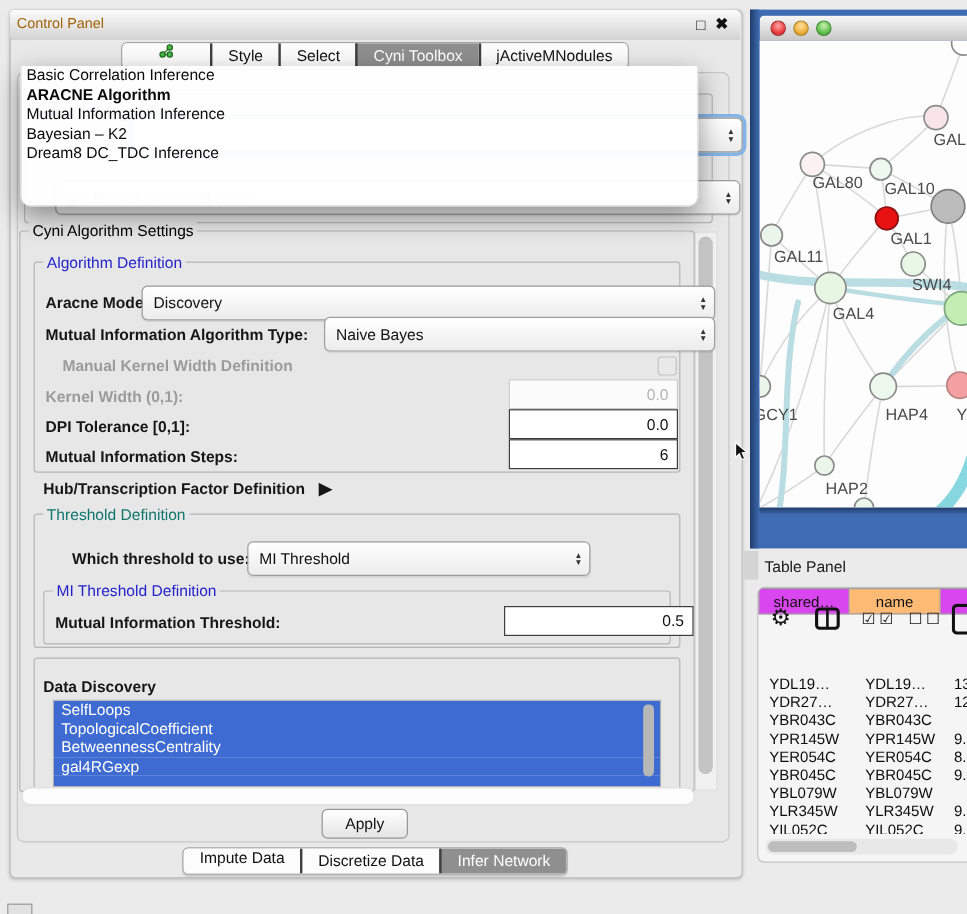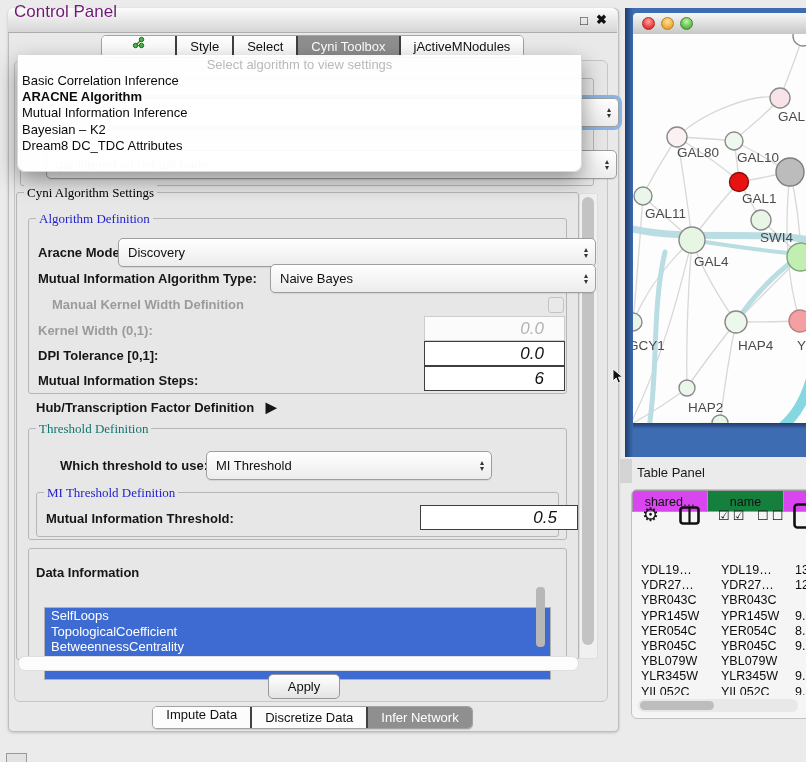--- a/index.html
+++ b/index.html
@@ -2,60 +2,60 @@
 <html><head>
 <meta charset="utf-8">
 <style>
   html,body{margin:0;padding:0;}
   body{width:806px;height:762px;background:#ebebeb;font-family:"Liberation Sans",sans-serif;overflow:hidden;position:relative;}
   #app{position:absolute;inset:0;overflow:hidden;}
   .abs{position:absolute;}
   
   #cp-window{left:8px;top:8px;width:609px;height:722px;background:#e9e9e9;border:1px solid #bdbdbd;border-radius:5px;box-shadow:0 1px 3px rgba(0,0,0,.18);}
   #cp-titlebar{left:8px;top:8px;width:609px;height:24px;background:linear-gradient(#fcfcfc,#d5d5d5);border-bottom:1px solid #adadad;border-radius:5px 5px 0 0;}
-  #cp-title{left:14px;top:2px;font-size:17px;color:#701a75;}
+  #cp-title{left:14px;top:12px;font-size:12px;color:#a16207;}
   #float-btn{left:580px;top:13px;font-size:13px;color:#222;}
   #close-btn{left:596px;top:12px;font-size:13px;font-weight:bold;color:#111;}
   
   .tabrow{left:8px;width:609px;display:flex;justify-content:center;}
   #top-tabs{top:35px;}
   #bottom-tabs{top:706px;}
   .seg{display:flex;border:1px solid #a3a3a3;border-radius:5px;overflow:hidden;background:#fdfdfd;height:21px;box-shadow:0 1px 1px rgba(0,0,0,.12);}
   .seg-tab{display:flex;align-items:center;gap:5px;padding:0 13px;font-size:13px;color:#111;background:#fcfcfc;border-left:2px solid #404040;white-space:nowrap;}
   .seg-tab:first-child{border-left:none;flex-direction:column;}
   .seg-tab.sel{background:#8f8f8f;color:#fff;}
   
   #content-panel{left:14px;top:60px;width:592px;height:640px;background:#e7e7e7;border:1px solid #c6c6c6;border-radius:6px;}
   
   .grp{border:1px solid #b6b6b6;border-radius:3px;}
-  .grp-label{font-size:13px;background:#e7e7e7;padding:0 3px;white-space:nowrap;font-family:Liberation Serif, serif;}
+  .grp-label{font-size:13px;background:#e7e7e7;padding:0 3px;white-space:nowrap;}
   .blue{color:#2323cc;}
   .green{color:#0f766e;}
   .lbl{font-size:13px;color:#161616;white-space:nowrap;}
   .b{font-weight:bold;}
   .gray{color:#9b9b9b;}
   
   .combo{background:linear-gradient(#ffffff,#ececec);border:1px solid #9e9e9e;border-radius:5px;display:flex;align-items:center;padding:0 20px 0 9px;font-size:13px;color:#111;box-shadow:0 1px 1px rgba(0,0,0,.08);}
   .stepper{position:absolute;right:7px;top:50%;transform:translateY(-50%);display:flex;flex-direction:column;align-items:center;font-size:8px;line-height:6px;color:#333;}
   .focusring{box-shadow:0 0 0 3px #85b4e8;}
   
-  .field{background:#fff;border:1.5px solid #3e3e3e;font-size:17px;color:#111;display:flex;align-items:center;justify-content:flex-end;padding:0 20px;box-sizing:border-box;font-style:italic;}
+  .field{background:#fff;border:1.5px solid #3e3e3e;font-size:13px;color:#111;display:flex;align-items:center;justify-content:flex-end;padding:0 7px;box-sizing:border-box;}
   .field.dis{border:1px solid #cdcdcd;color:#b3b3b3;background:#fbfbfb;}
   .checkbox{width:14px;height:14px;border:1px solid #c3c3c3;border-radius:3px;background:#e9e9e9;}
   
   #popup{left:17px;top:55px;width:563px;height:116px;background:rgba(255,255,255,.95);border:1px solid rgba(0,0,0,.15);border-top:none;border-radius:0 0 8px 8px;box-shadow:0 8px 22px rgba(0,0,0,.40);z-index:50;overflow:hidden;}
   #dd-hint{text-align:center;color:#b9b9b9;font-size:13px;padding-top:2px;height:16px;}
   .dd-item{font-size:13px;color:#0a0a0a;line-height:16.2px;padding-left:4px;white-space:nowrap;}
   .dd-item.bold{font-weight:bold;}
   
   #v-scroll{left:579px;top:193px;width:17px;height:464px;background:#f0f0f0;border:1px solid #dedede;border-radius:2px;}
   #v-thumb{left:582px;top:197px;width:12px;height:448px;background:#c3c3c3;border-radius:6px;}
   #h-scroll{left:18px;top:656px;width:559px;height:13px;background:#fcfcfc;border:1px solid #dfdfdf;border-radius:7px;}
   
-  #attr-list{left:44px;top:583px;width:505px;height:71px;background:#fff;border:1px solid #b2b2b2;overflow:hidden;margin-top:24px;}
+  #attr-list{left:44px;top:583px;width:505px;height:71px;background:#fff;border:1px solid #b2b2b2;overflow:hidden;}
   .attr-item{font-size:13px;line-height:15.6px;padding-left:6px;background:#3e6bd1;color:#fff;white-space:nowrap;}
   #attr-thumb{left:536px;top:587px;width:9px;height:60px;background:#b7b7b7;border-radius:4px;}
   
   #apply-btn{left:268px;top:674px;width:70px;height:23px;background:linear-gradient(#ffffff,#e4e4e4);border:1px solid #979797;border-radius:5px;font-size:13px;color:#111;display:flex;align-items:center;justify-content:center;}
   
   #corner-btn{left:6px;top:753px;width:19px;height:12px;background:#e2e2e2;border:1px solid #9a9a9a;}
   
   #net-window{left:625px;top:8px;width:181px;height:449px;background:#3e6cb2;}
   #net-leftshade{left:625px;top:8px;width:8px;height:449px;background:linear-gradient(to right,#203c6b,#3e6cb2);}
   #net-titlebar{left:633px;top:13px;width:173px;height:21px;background:linear-gradient(#f7f7f7,#c7c7c7);border-bottom:1px solid #979797;border-radius:4px 0 0 0;}
@@ -75,21 +75,21 @@
   #gear-ic{left:10px;top:13px;font-size:19px;}
   #split-ic{left:47px;top:15px;}
   #chk-ic{left:86px;top:18px;font-size:13px;letter-spacing:3px;}
   #unchk-ic{left:125px;top:18px;font-size:13px;letter-spacing:3px;}
   #doc-ic{left:161px;top:13px;}
   #tbl{left:4px;top:51px;width:220px;}
   .th,.td{display:inline-block;box-sizing:border-box;overflow:hidden;white-space:nowrap;}
   .col1{width:76px;}
   .col2{width:76px;}
   .col3{width:64px;}
-  .th{height:22px;line-height:22px;font-size:12.5px;text-align:center;background:#15803d;border:1px solid #9f9f9f;border-left:none;color:#111;}
+  .th{height:22px;line-height:22px;font-size:12.5px;text-align:center;background:#fdba74;border:1px solid #9f9f9f;border-left:none;color:#111;}
   .th:first-child{border-left:1px solid #9f9f9f;}
   .th.hl{background:#d946ef;}
   #tbl-rows{position:absolute;left:4px;top:73px;width:220px;height:132px;overflow:hidden;}
   .trow{height:15.2px;line-height:15.2px;font-size:12.5px;color:#0c0c0c;}
   .td.col1{padding-left:5px;}
   .td.col2{padding-left:9px;}
   .td.col3{padding-left:7px;}
   #tp-hscroll{position:absolute;left:6px;top:209px;width:160px;height:13px;background:#e8e8e8;border-radius:6px;}
   #tp-hthumb{position:absolute;left:2px;top:2px;width:74px;height:9px;background:#bdbdbd;border-radius:5px;}
 </style>
@@ -143,27 +143,26 @@
   </div>
   <div class="abs combo" style="left:46px;top:150px;width:540px;height:27px;color:#a8a8a8;">
     <span>gal-filtered sif default node</span>
     <span class="stepper">
         <span>▴</span>
         <span>▾</span>
       </span>
   </div>
 
   <div id="popup" class="abs">
-    <div id="dd-hint">Select algorithm to view settings</div>
     <div id="dd-items">
         <div class="dd-item">Basic Correlation Inference</div>
         <div class="dd-item bold">ARACNE Algorithm</div>
         <div class="dd-item">Mutual Information Inference</div>
         <div class="dd-item">Bayesian – K2</div>
-        <div class="dd-item">Dream8 DC_TDC Attributes</div>
+        <div class="dd-item">Dream8 DC_TDC Inference</div>
       </div>
   </div>
 
   <div class="abs grp" style="left:16px;top:192px;width:561px;height:466px;"></div>
   <div class="abs grp-label" style="left:24px;top:185px;">Cyni Algorithm Settings</div>
   <div id="v-scroll" class="abs"></div>
   <div id="v-thumb" class="abs"></div>
 
   <div class="abs grp" style="left:28px;top:218px;width:537px;height:174px;"></div>
   <div class="abs grp-label blue" style="left:36px;top:211px;">Algorithm Definition</div>
@@ -214,21 +213,21 @@
         <span>▾</span>
       </span>
   </div>
 
   <div class="abs grp" style="left:36px;top:492px;width:521px;height:43px;"></div>
   <div class="abs grp-label blue" style="left:44px;top:485px;">MI Threshold Definition</div>
   <div class="abs lbl b" style="left:46px;top:511px;">Mutual Information Threshold:</div>
   <div class="abs field" style="left:420px;top:505px;width:158px;height:25px;">0.5</div>
 
   <div class="abs grp" style="left:28px;top:548px;width:537px;height:110px;"></div>
-  <div class="abs lbl b" style="left:36px;top:565px;">Data Information</div>
+  <div class="abs lbl b" style="left:36px;top:565px;">Data Discovery</div>
   <div id="attr-list" class="abs">
       <div class="attr-item">SelfLoops</div>
       <div class="attr-item">TopologicalCoefficient</div>
       <div class="attr-item">BetweennessCentrality</div>
       <div class="attr-item">gal4RGexp</div>
       <div class="attr-item">&nbsp;</div>
     </div>
   <div id="attr-thumb" class="abs"></div>
 
   <div id="h-scroll" class="abs"></div>

